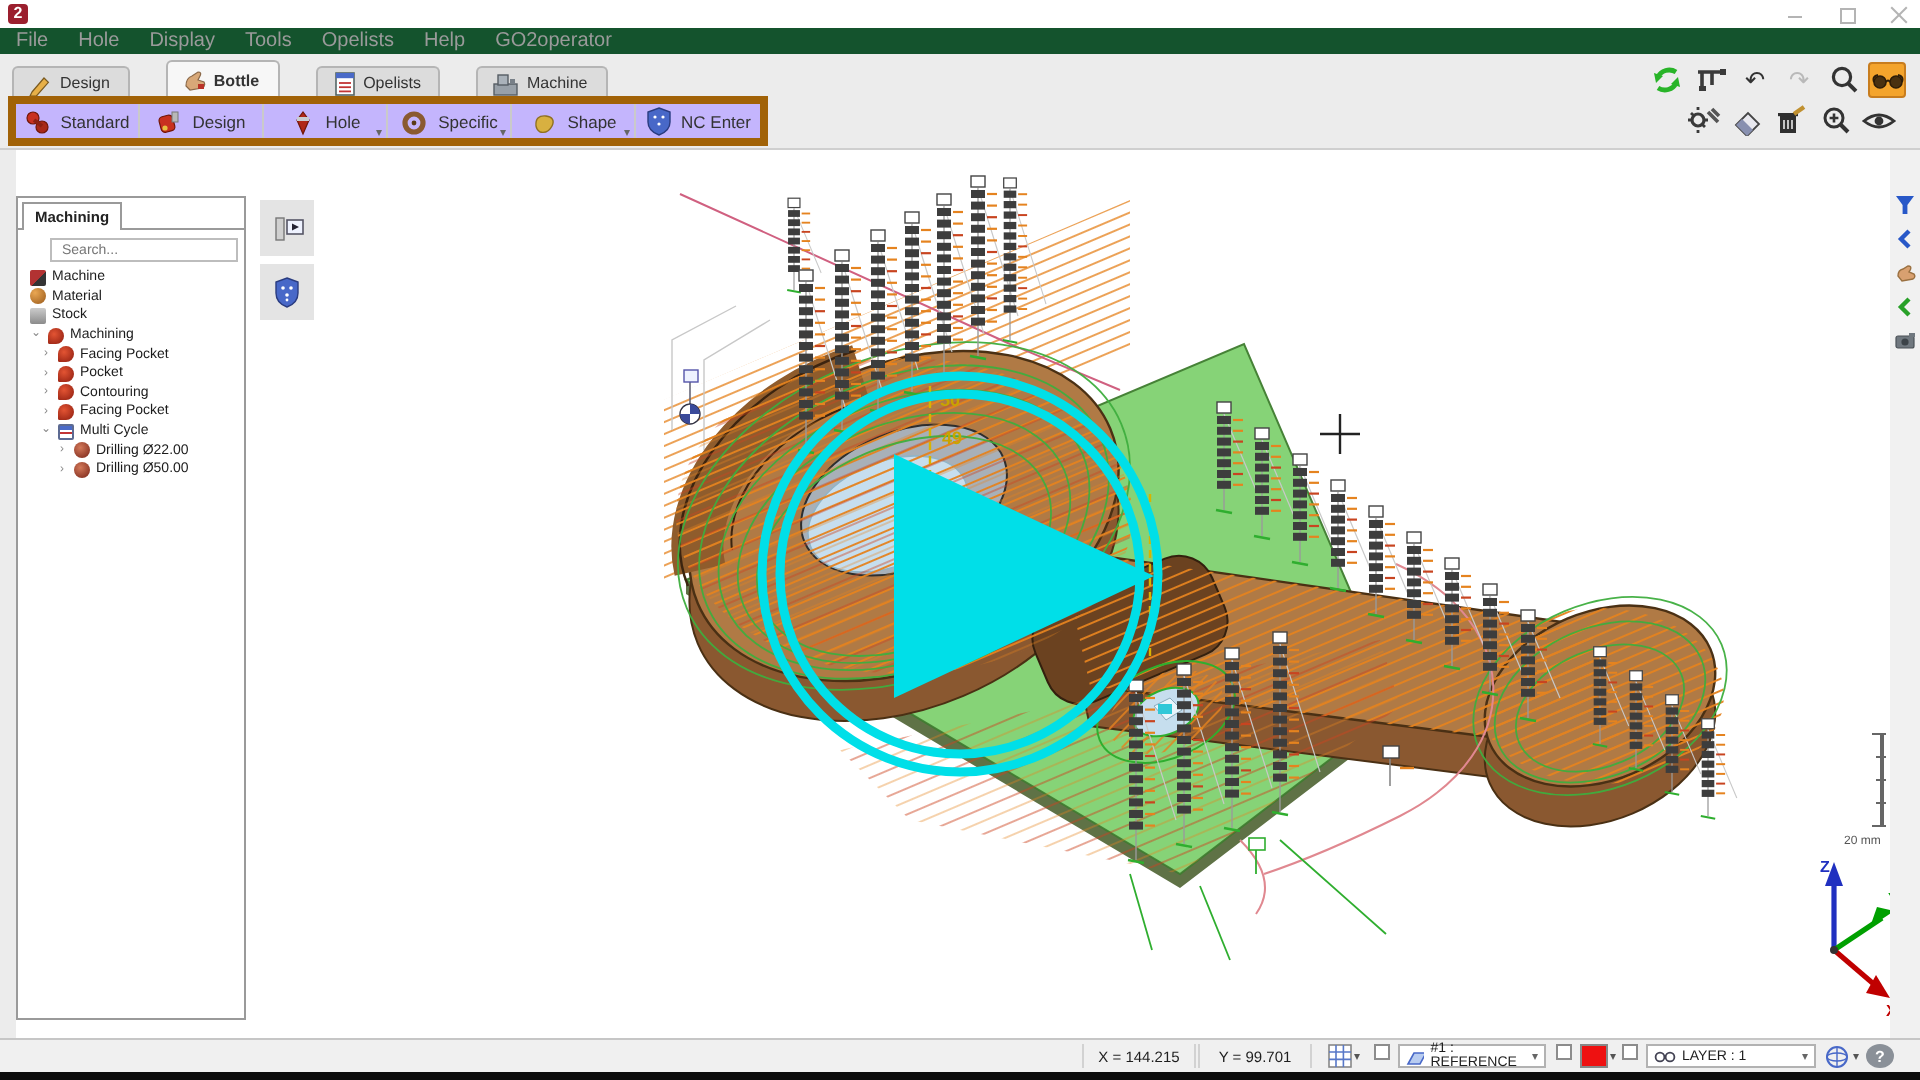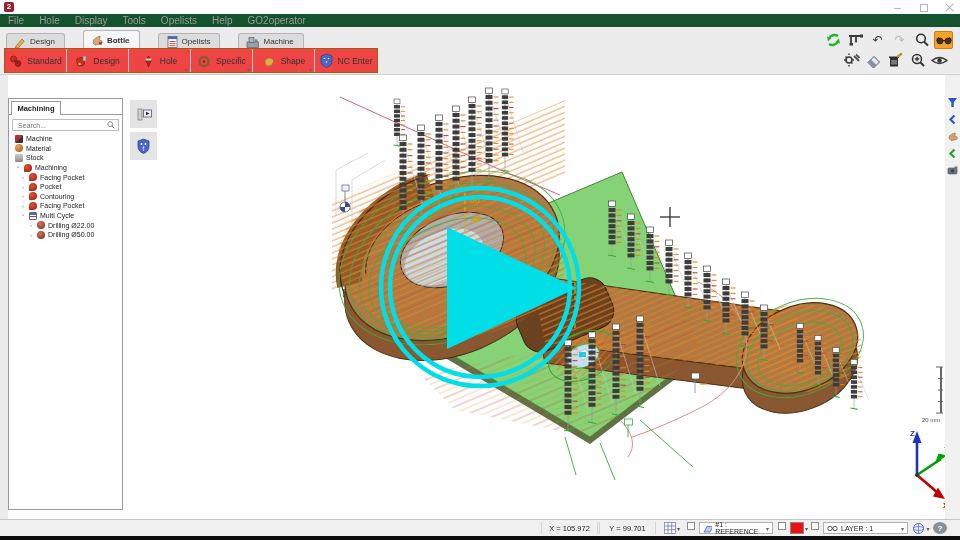--- a/index.html
+++ b/index.html
@@ -19,21 +19,21 @@
   
   #menubar{left:0;top:14px;width:960px;height:13px;background:#14532d;display:flex;gap:15px;align-items:center;padding-left:8px;box-sizing:border-box;font-size:10px;color:#9a9a9a}
   #menubar span{cursor:default}
   
   #ribbon{left:0;top:27px;width:960px;height:48px;background:#ececec;border-bottom:1px solid #cfcfcf;box-sizing:border-box}
   #tabs{position:absolute;left:6px;top:3px;display:flex;align-items:flex-end}
   .tab{height:13px;padding:1px 9px 0 7px;display:flex;align-items:center;gap:4px;font-size:8px;color:#333;
        background:#dcdcdc;border:1px solid #b5b5b5;border-bottom:none;border-radius:3px 3px 0 0;margin-right:18px}
   .tab.active{background:#f7f7f7;height:16px;font-weight:bold}
   .tab svg{flex:0 0 auto}
-  #toolbar{position:absolute;left:4px;top:21px;height:25px;display:flex;background:#ef4444;border:1px solid #a16207;box-sizing:border-box}
+  #toolbar{position:absolute;left:4px;top:21px;height:25px;display:flex;background:#c4b5fd;border:4px solid #a16207;box-sizing:border-box}
   .tbbtn{width:62px;display:flex;align-items:center;justify-content:center;gap:5px;font-size:8.5px;color:#333;border-right:1px solid #cacaca;position:relative;box-sizing:border-box}
   .tbbtn:last-child{border-right:none}
   .dd::after{content:"▾";position:absolute;right:2px;bottom:-1px;font-size:6px;color:#666}
   .trrow{position:absolute;display:flex;gap:3px;align-items:center}
   #trrow1{top:4px;right:7px}
   #trrow2{top:24px;right:11px}
   .ticonbtn{width:19px;height:18px;display:flex;align-items:center;justify-content:center;border-radius:2px}
   .ticonbtn.hl{background:#f4a42c;border:1px solid #c87d1e;box-sizing:border-box}
   .glyphbtn{font-size:12px;line-height:12px;color:#333}
   .glyphbtn.dim{color:#b9b9b9}
@@ -42,21 +42,21 @@
   #prompt{margin-left:42px;font-size:8.5px;color:#1d1d1d}
   #cmdcombo{position:absolute;left:184px;top:2px;width:98px;height:12px;background:#fff;border:1px solid #a8a8a8;display:flex;align-items:center;justify-content:space-between;padding:0 3px;font-size:7.5px;color:#9c9c9c;box-sizing:border-box}
   #cmdcombo::after{content:"▾";font-size:6px;color:#777}
   
   #viewport{left:0;top:75px;width:945px;height:444px;background:#fff}
   #leftmargin{left:0;top:75px;width:8px;height:444px;background:#ececec}
   
   #leftpanel{left:8px;top:98px;width:115px;height:412px;background:#fff;border:1px solid #9a9a9a;box-sizing:border-box;z-index:6}
   #ptab{margin:2px 0 0 2px;width:48px;height:13px;background:#fff;border:1px solid #9a9a9a;border-bottom:none;font-size:7.5px;font-weight:bold;color:#222;display:flex;align-items:center;justify-content:center;position:relative;z-index:2}
   #ptabline{height:0;border-top:1px solid #9a9a9a;margin-top:-1px}
-  #search{margin:4px 3px 3px 3px;height:12px;border:1px solid #bdbdbd;display:flex;align-items:center;justify-content:space-between;padding:0 3px;box-sizing:border-box}
+  #search{margin:4px 3px 3px 16px;height:12px;border:1px solid #bdbdbd;display:flex;align-items:center;justify-content:space-between;padding:0 3px;box-sizing:border-box}
   #search input{border:none;outline:none;width:84px;font-size:7px;color:#555;font-family:"Liberation Sans",sans-serif;background:transparent}
   .trow{height:9.6px;display:flex;align-items:center;gap:3px;font-size:7px;color:#1c1c1c;padding-left:6px;white-space:nowrap}
   .trow.d1{padding-left:11px}.trow.d2{padding-left:19px}
   .chev{width:6px;font-size:6px;color:#8a8a8a;text-align:center;flex:0 0 auto}
   .chev.c::before{content:"›"}
   .chev.e::before{content:"⌄";position:relative;top:-2px}
   .ticon{width:8px;height:8px;flex:0 0 auto;border-radius:1px}
   .ti-machine{background:linear-gradient(135deg,#b23232 55%,#343434 55%)}
   .ti-material{background:radial-gradient(circle at 32% 30%,#eaa753,#98591a);border-radius:50%}
   .ti-stock{background:linear-gradient(#cccccc,#8b8b8b)}
@@ -588,21 +588,21 @@
   <div class="railbtn">
     <svg width="12" height="11">
         <rect x="1" y="3" width="9" height="6" rx="1" fill="#70787f" stroke="#4a5157" stroke-width="0.6"></rect>
         <circle cx="5.5" cy="6" r="1.8" fill="#3c4348"></circle>
         <rect x="7.5" y="1.5" width="3" height="2" fill="#70787f"></rect>
       </svg>
   </div>
 </div>
 
 <div id="statusbar" class="abs">
-  <div class="sbcell sbline" style="left:541px;width:57px">X = 105.972</div>
+  <div class="sbcell sbline" style="left:541px;width:57px">X = 144.215</div>
   <div class="sbcell sbline" style="left:599px;width:57px">Y = 99.701</div>
   <div class="sbcell" style="left:662px;width:20px">
     <svg width="12" height="12">
         <rect x="0.5" y="0.5" width="11" height="11" fill="#fff" stroke="#888" stroke-width="0.8"></rect>
         <path d="M4 0.5 V11.5 M7.7 0.5 V11.5 M0.5 4 H11.5 M0.5 7.7 H11.5" stroke="#5878c8" stroke-width="0.8"></path>
       </svg>
     <span class="swarrow">▾</span>
   </div>
   <div class="sbcell cb" style="left:687px"></div>
   <div class="sbcell scombo" style="left:699px;width:74px">

